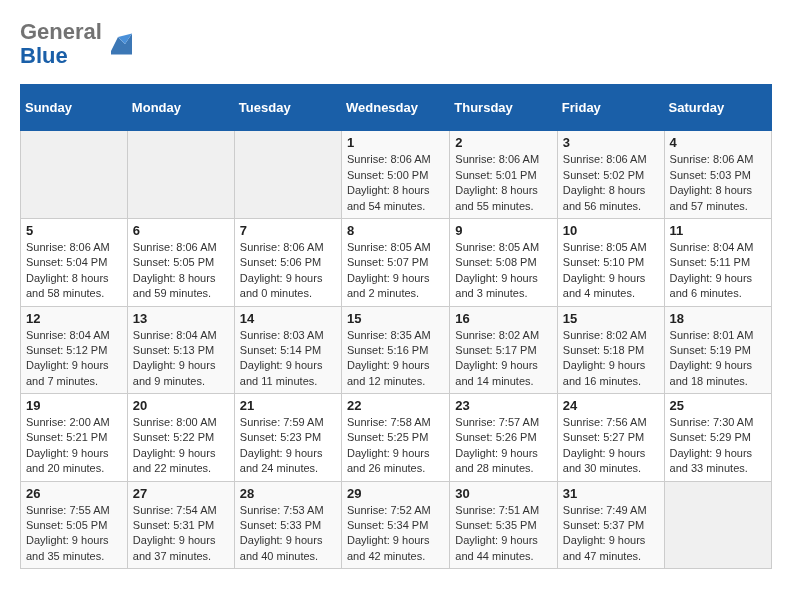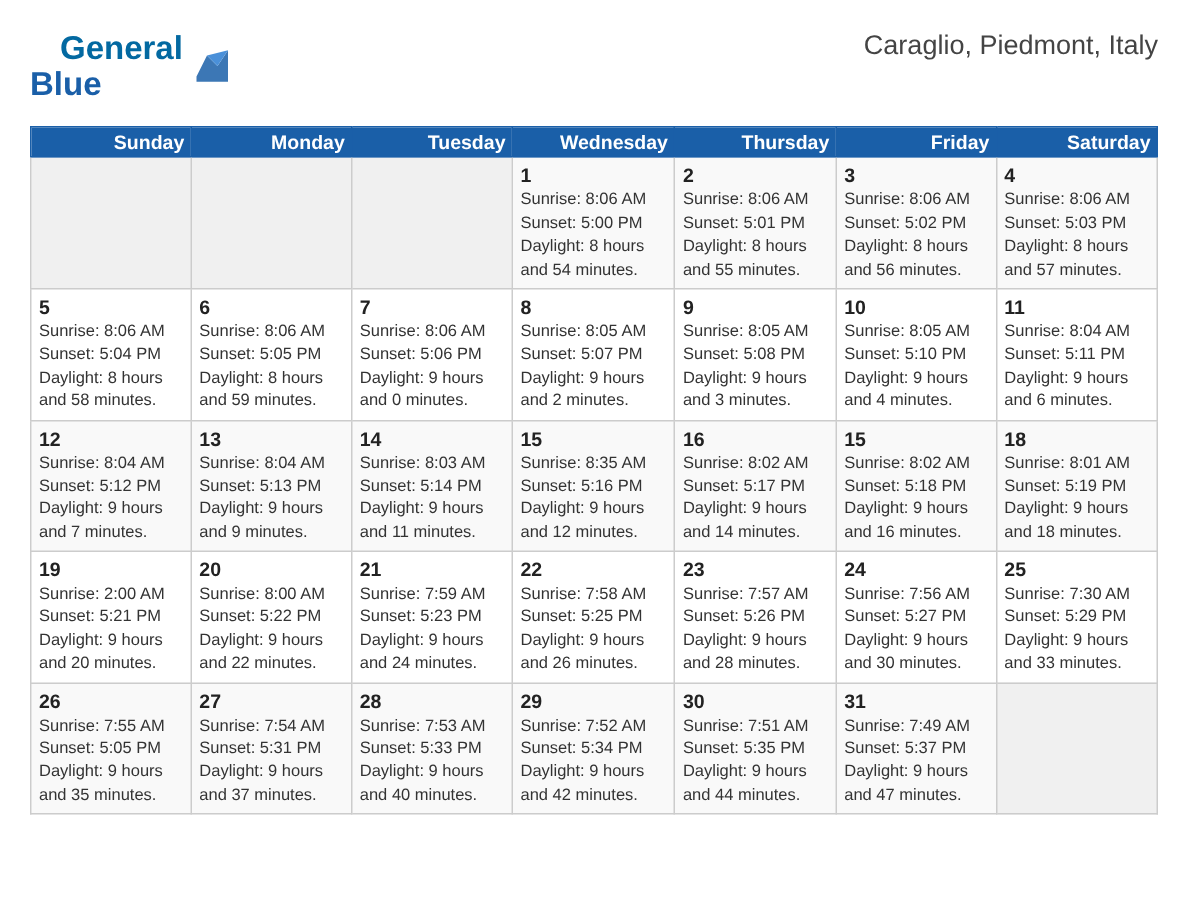--- a/index.html
+++ b/index.html
@@ -18,21 +18,21 @@
     }
     .logo {
       display: flex;
       align-items: center;
     }
     .logo-text {
       font-size: 22px;
       font-weight: bold;
       line-height: 1.1;
     }
-    .logo-general { color: #0369a1; margin-left: 20px; }
+    .logo-general { color: #737373; }
     .logo-blue { color: #1a5fa8; text-align: center; }
     .logo-icon {
       width: 28px;
       height: 28px;
       margin-left: 2px;
     }
     .title-block {
       text-align: right;
     }
     .title-block h1 {
@@ -46,22 +46,22 @@
       color: #444;
     }
     .calendar {
       width: 100%;
       border-collapse: collapse;
       font-size: 11px;
     }
     .calendar thead tr th {
       background: #1a5fa8;
       color: #fff;
-      padding: 2px 4px;
-      text-align: right;
+      padding: 15px 4px;
+      text-align: left;
       font-size: 13px;
       font-weight: bold;
       border: 1px solid #1a5fa8;
     }
     .calendar tbody tr td {
       vertical-align: top;
       border: 1px solid #ccc;
       padding: 4px 5px;
       width: 110px;
       min-height: 80px;
@@ -100,21 +100,20 @@
           <span class="logo-blue">Blue</span>
         </span>
         <svg class="logo-icon" viewBox="0 0 40 40" xmlns="http://www.w3.org/2000/svg">
           <polygon points="10,30 20,10 30,20 40,5 40,35 10,35" fill="#1a5fa8" opacity="0.85"></polygon>
           <polygon points="20,10 30,20 40,5" fill="#4a90d9"></polygon>
         </svg>
       </div>
     </div>
   </div>
   <div class="title-block">
-    <h2>Caraglio, Piedmont, Italy</h2>
   </div>
 </div>
 
 <table class="calendar">
   <thead>
     <tr>
     <th>Sunday</th>
         <th>Monday</th>
         <th>Tuesday</th>
         <th>Wednesday</th>

